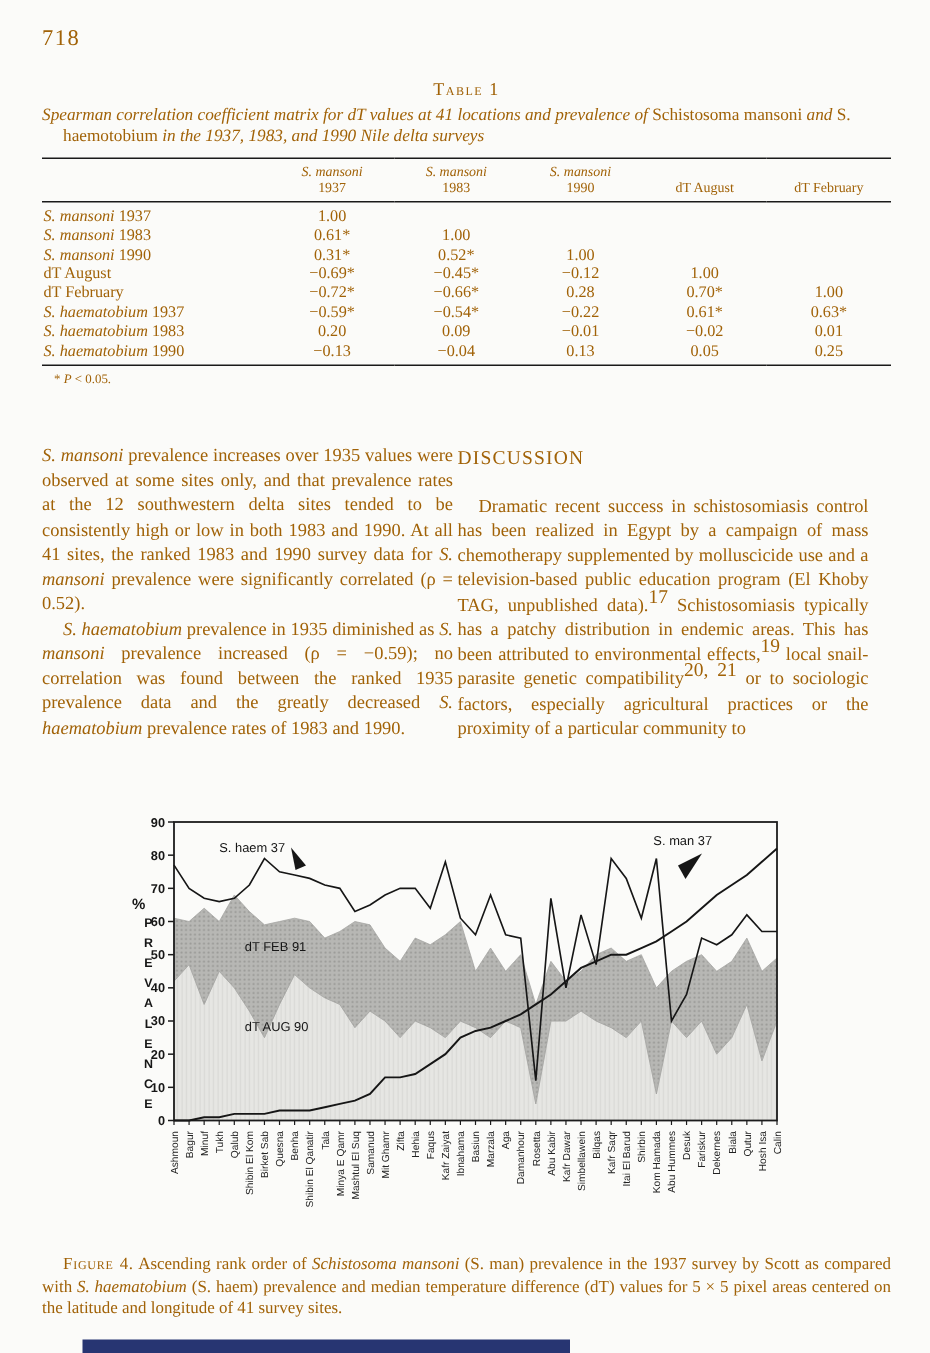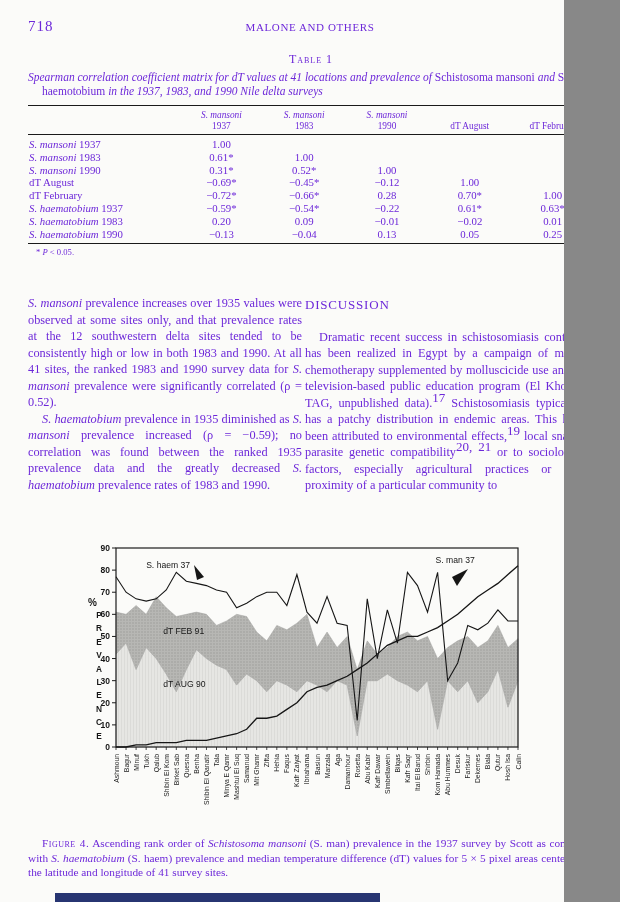--- a/index.html
+++ b/index.html
@@ -1,16 +1,16 @@
 <!DOCTYPE html>
 <html><head>
 <meta charset="utf-8">
 <style>
   html,body{margin:0;padding:0;background:#888;}
-  #page{position:relative;width:564px;height:902px;background:#fbfbf9;color:#6d28d9;
+  #page{position:relative;width:620px;height:902px;background:#fbfbf9;color:#a16207;
         font-family:"Liberation Serif", serif;overflow:hidden;}
   .hdr{position:absolute;top:18px;left:0;width:620px;height:20px;}
   .pagenum{position:absolute;left:28px;top:0;font-size:15px;letter-spacing:1px;}
   .runhead{position:absolute;left:0;right:0;top:3px;text-align:center;font-size:11px;letter-spacing:0.6px;}
   .tablewrap{position:absolute;top:52px;left:28px;width:566px;}
   .tlabel{text-align:center;font-size:12px;margin-bottom:4px;}
   .sc{font-variant:small-caps;letter-spacing:1px;}
   .tcaption{font-size:11.5px;line-height:13.5px;padding-left:14px;text-indent:-14px;margin-bottom:7px;}
   table#corr-table{width:566px;border-collapse:collapse;border-top:1.6px solid #1a1a1a;border-bottom:1.6px solid #1a1a1a;table-layout:fixed;}
   #corr-table th{border-bottom:1px solid #1a1a1a;font-weight:normal;font-size:9.3px;line-height:10.5px;padding:4px 1px 3px 1px;vertical-align:bottom;text-align:center;}
@@ -31,21 +31,20 @@
   .figcap{position:absolute;top:836px;left:28px;width:566px;font-size:11.3px;line-height:14.6px;text-align:justify;text-indent:14px;}
   .bluebar{position:absolute;top:893px;left:55px;width:325px;height:9px;background:#273572;}
 </style>
 </head>
 <body>
 
 <div id="page">
 
   <div class="hdr">
     <span class="pagenum">718</span>
-    <span class="runhead">MALONE AND OTHERS</span>
   </div>
 
   <div class="tablewrap">
     <div class="tlabel"><span class="sc">Table 1</span></div>
     <div class="tcaption"><span style="font-style: italic;">Spearman correlation coefficient matrix for dT values at 41 locations and prevalence of </span><span>Schistosoma mansoni</span><span style="font-style: italic;"> and </span><span>S. haemotobium</span><span style="font-style: italic;"> in the 1937, 1983, and 1990 Nile delta surveys</span></div>
     <table id="corr-table">
       <thead>
           <tr>
             <th class="stub"></th>
             <th>

